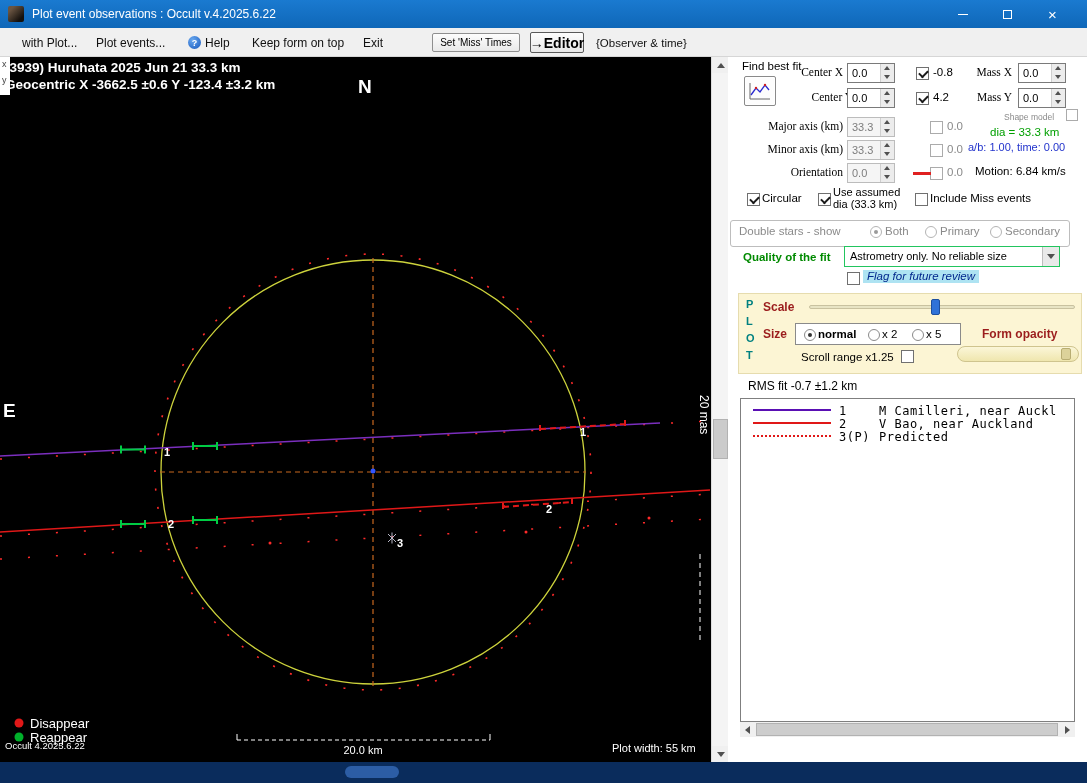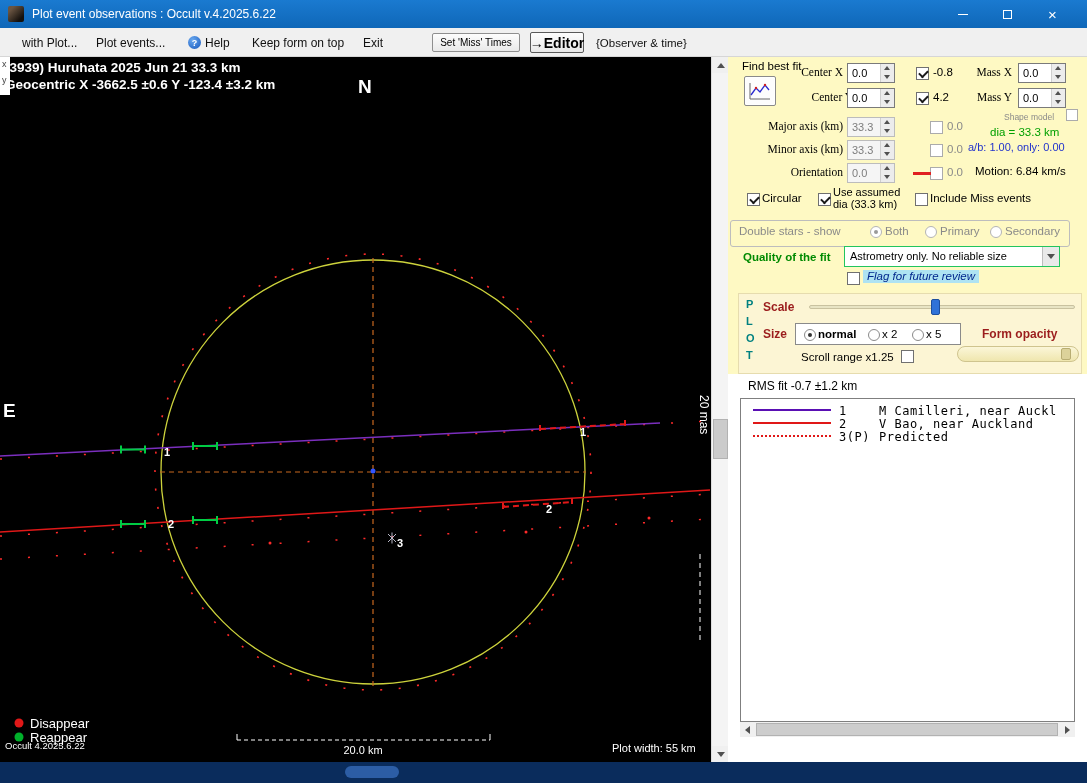--- a/index.html
+++ b/index.html
@@ -39,21 +39,21 @@
   
   .vscroll { position:absolute; left:711px; top:57px; width:17px; height:705px; background:#f4f4f4; border-left:1px solid #dedede; }
   .sb-btn { position:absolute; left:0; width:17px; height:16px; background:#f0f0f0; display:flex; align-items:center; justify-content:center; }
   .tri-up { width:0; height:0; border-left:4px solid transparent; border-right:4px solid transparent; border-bottom:5px solid #505050; }
   .tri-down { width:0; height:0; border-left:4px solid transparent; border-right:4px solid transparent; border-top:5px solid #505050; }
   .tri-left { width:0; height:0; border-top:4px solid transparent; border-bottom:4px solid transparent; border-right:5px solid #505050; }
   .tri-right { width:0; height:0; border-top:4px solid transparent; border-bottom:4px solid transparent; border-left:5px solid #505050; }
   .vthumb { position:absolute; left:1px; top:362px; width:15px; height:40px; background:#cbcbcb; border:1px solid #b2b2b2; }
 
   
-  .panel { position:absolute; left:728px; top:57px; width:359px; height:705px; background:#fef9c3; font-size:11.5px; color:#000; }
+  .panel { position:absolute; left:728px; top:57px; width:359px; height:705px; background:#ffffff; font-size:11.5px; color:#000; }
   .lbl { position:absolute; font-size:11.5px; color:#000; white-space:nowrap; line-height:13px; }
   .r { text-align:right;font-family:Liberation Serif, serif; }
   .dim { color:#8a8a8a; }
 
   .cb { position:absolute; width:13px; height:13px; background:#fff; border:1px solid #707070; }
   .cb.on::after { content:""; position:absolute; left:2px; top:2px; width:7px; height:4px;
     border-left:2px solid #1a1a1a; border-bottom:2px solid #1a1a1a; transform:rotate(-45deg); }
   .cb.dis { border-color:#ababab; }
   .rad { position:absolute; width:12px; height:12px; border:1px solid #8a8a8a; border-radius:50%; background:#fff; }
   .rad.on::after { content:""; position:absolute; left:3px; top:3px; width:4px; height:4px; border-radius:50%; background:#333; }
@@ -277,21 +277,21 @@
     <div class="spin dis" style="left:119px; top:83px">
       <div class="v">33.3</div>
       <div class="ar">
           <div class="u"></div>
           <div class="d"></div>
         </div>
     </div>
     <div class="cb dis" style="left:202px; top:87px"></div>
     <span class="lbl dim" style="left:219px; top:86px">0.0</span>
     <span class="lbl" style="left:262px; top:69px; color:#00a000">dia = 33.3 km</span>
-    <span class="lbl" style="left:240px; top:84px; color:#2233cc; font-size:11px">a/b: 1.00, only: 0.00</span>
+    <span class="lbl" style="left:240px; top:84px; color:#2233cc; font-size:11px">a/b: 1.00, time: 0.00</span>
 
     <span class="lbl r" style="left:17px; top:109px; width:98px">Orientation</span>
     <div class="spin dis" style="left:119px; top:106px">
       <div class="v">0.0</div>
       <div class="ar">
           <div class="u"></div>
           <div class="d"></div>
         </div>
     </div>
     <div class="cb dis" style="left:202px; top:110px"></div>

